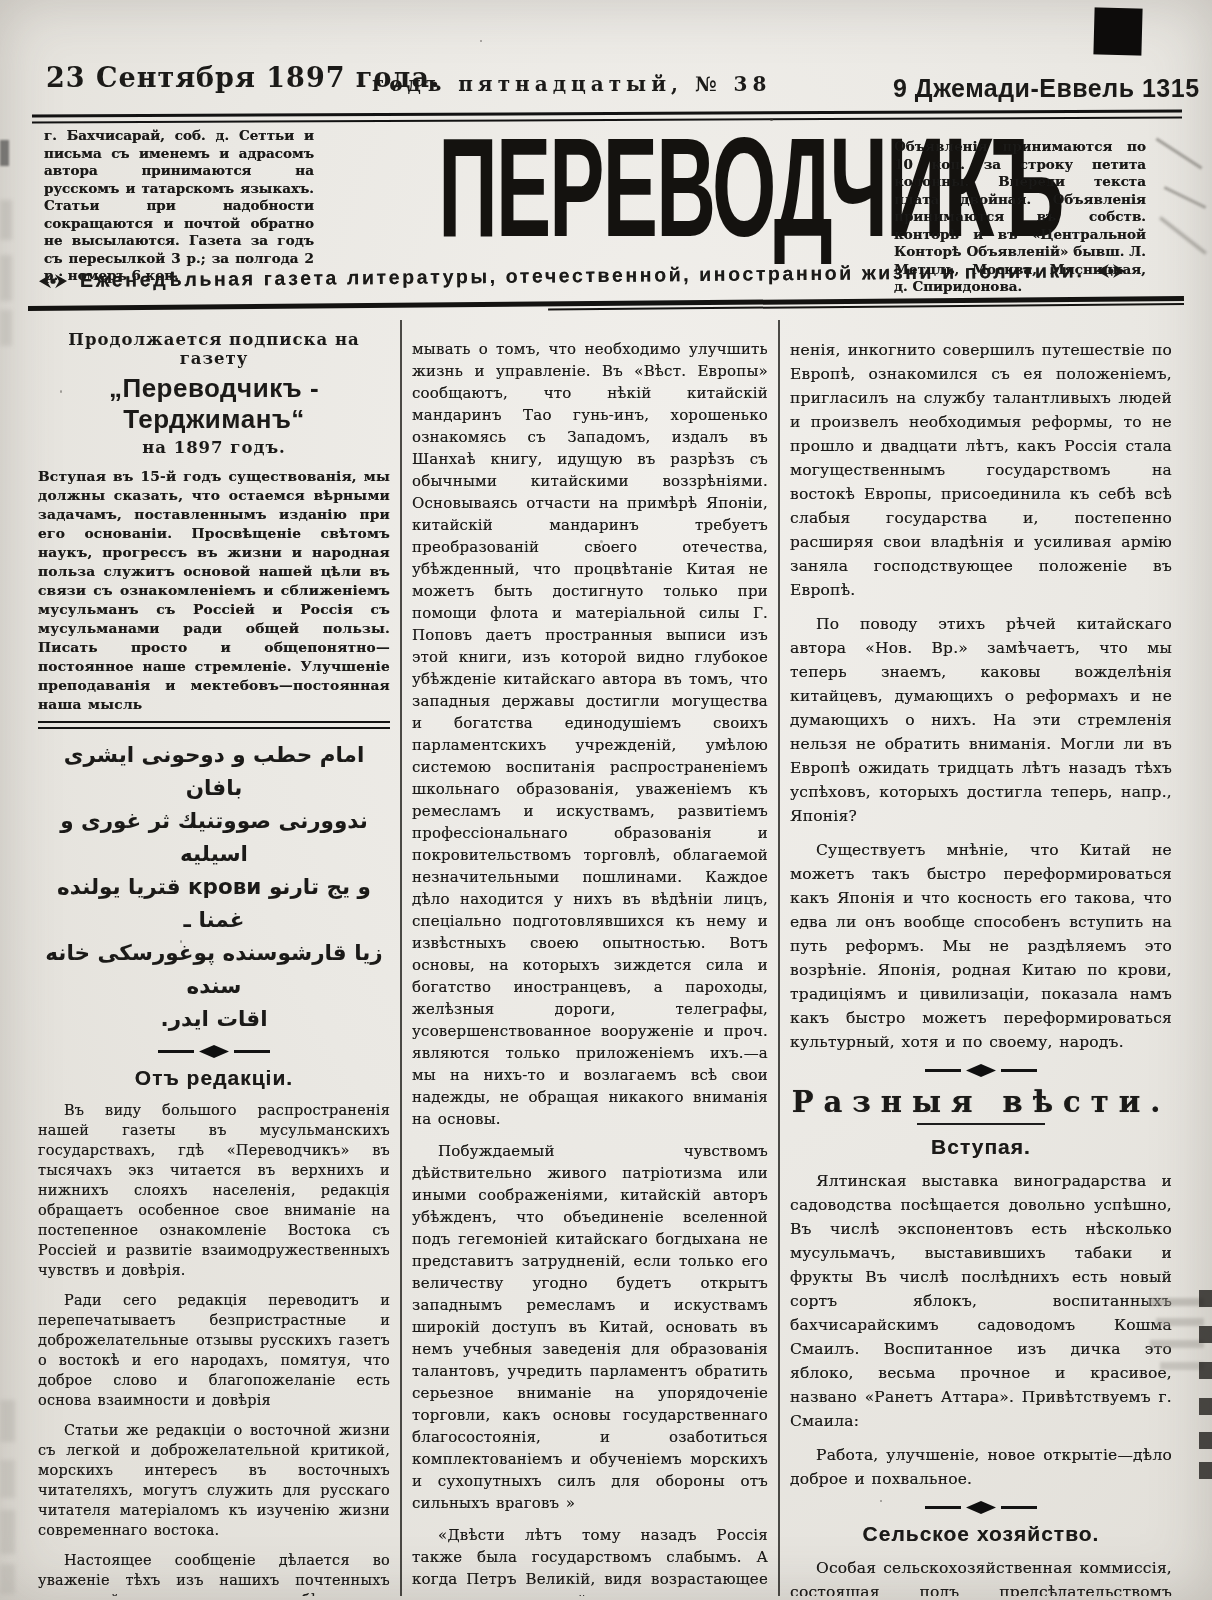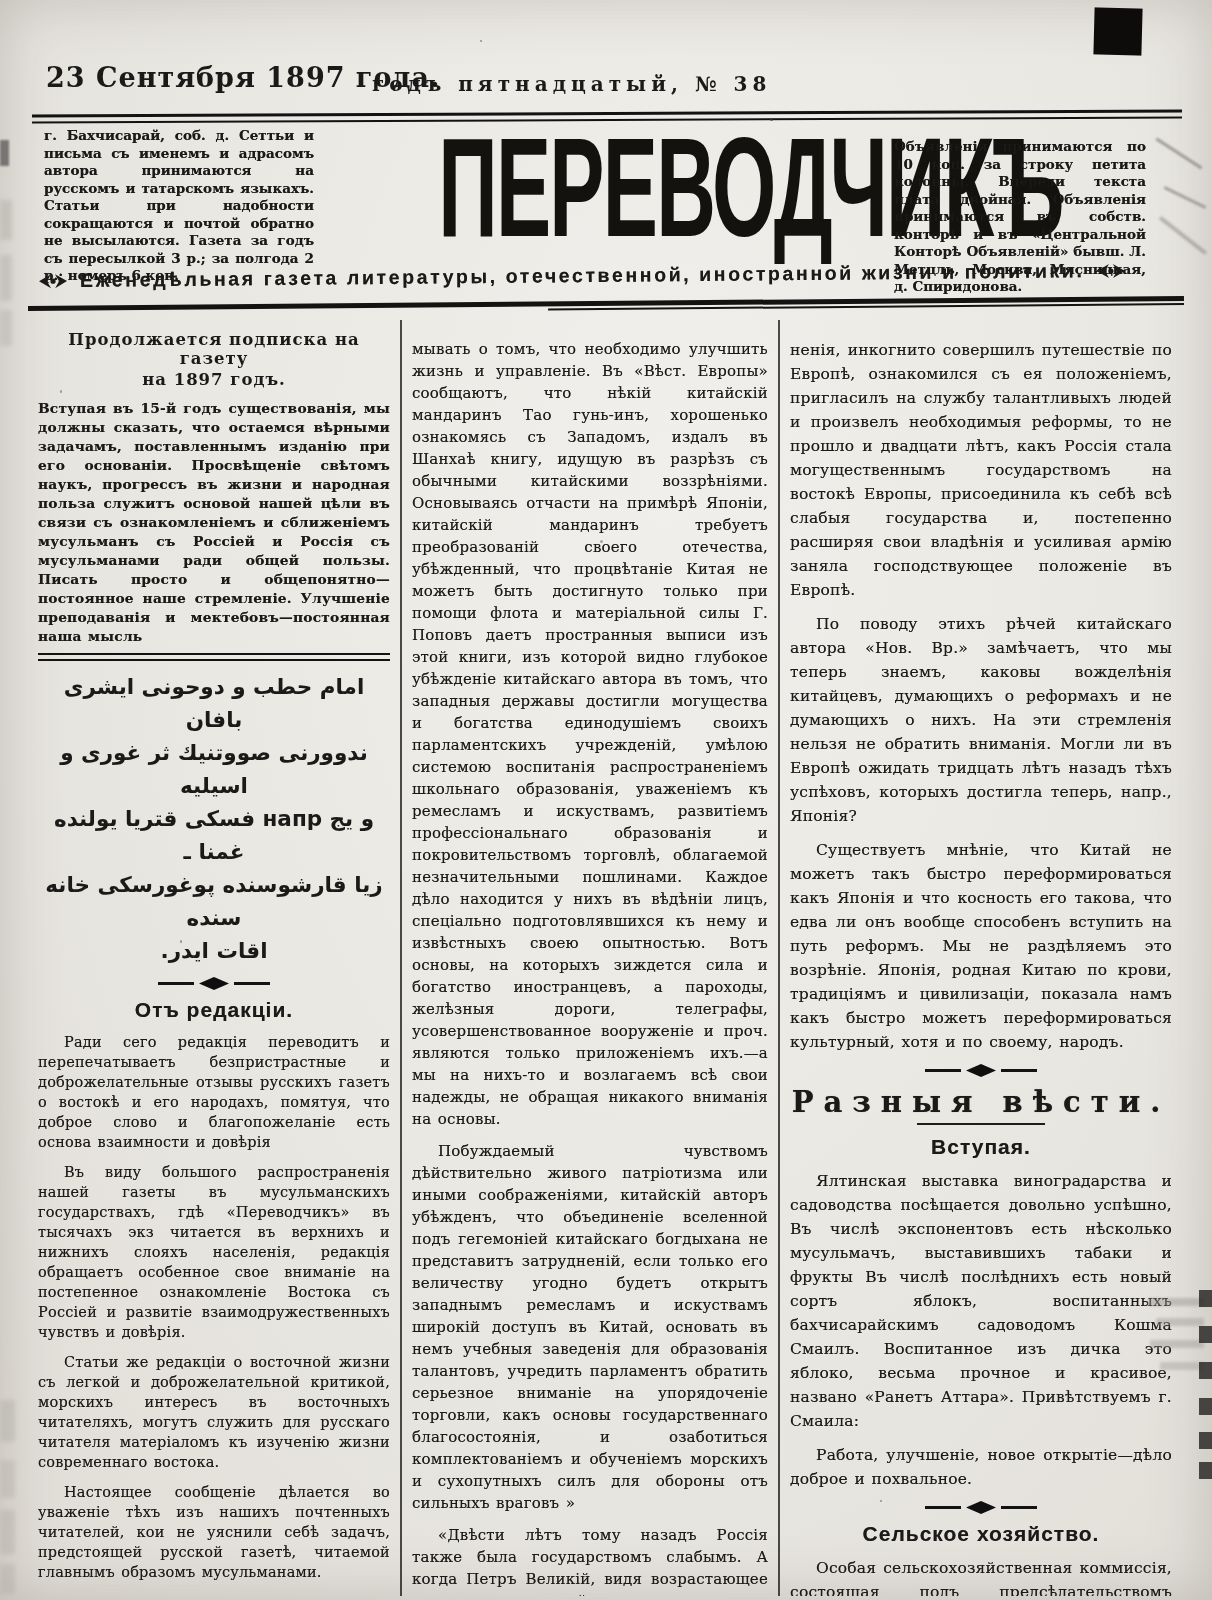--- a/index.html
+++ b/index.html
@@ -87,20 +87,21 @@
   .sp7{top:1500px;left:880px;width:2px;height:2px;opacity:.5;}
   .sp8{top:390px;left:60px;width:2px;height:3px;opacity:.45;}
 </style>
 </head>
 <body>
 
 <div class="page">
 
   <div class="date-left">23 Сентября 1897 года.</div>
   <div class="edition">годъ пятнадцатый, № 38</div>
+  <div class="date-right">9 Джемади-Еввель 1315</div>
   <div class="rule-top"></div>
 
   <div class="notice-left">г. Бахчисарай, соб. д. Сеттьи и письма съ именемъ и адрасомъ автора принимаются на русскомъ и татарскомъ языкахъ. Статьи при надобности сокращаются и почтой обратно не высылаются. Газета за годъ съ пересылкой 3 р.; за полгода 2 р.; номеръ 6 коп.</div>
   <div class="title-wrap">
     <span>ПЕРЕВОДЧИКЪ</span>
   </div>
   <div class="notice-right">Объявленія принимаются по 10 коп. за строку петита колонны. Впереди текста плата двойная. Объявленія принимаются въ собств. конторѣ и въ «Центральной Конторѣ Объявленій» бывш. Л. Метцль, Москва, Мясницкая, д. Спиридонова.</div>
 
   <div class="subtitle-row">
     <svg width="30" height="22" viewBox="0 0 30 22">
@@ -113,38 +114,39 @@
         <circle cx="15" cy="11" r="2.6" fill="#1b1a18"></circle>
       </svg>
   </div>
   <div class="rule-thick">
       <i></i>
     </div>
 
   <div class="columns">
     <div class="col c1">
         <div class="center-bold">Продолжается подписка на газету</div>
+        <div class="big-title">„Переводчикъ - Терджиманъ“</div>
         <div class="center-bold">на 1897 годъ.</div>
         <div class="para bold-para">Вступая въ 15-й годъ существованія, мы должны сказать, что остаемся вѣрными задачамъ, поставленнымъ изданію при его основаніи. Просвѣщеніе свѣтомъ наукъ, прогрессъ въ жизни и народная польза служитъ основой нашей цѣли въ связи съ ознакомленіемъ и сближеніемъ мусульманъ съ Россіей и Россія съ мусульманами ради общей пользы. Писать просто и общепонятно—постоянное наше стремленіе. Улучшеніе преподаванія и мектебовъ—постоянная наша мысль</div>
         <div class="dbl-rule"></div>
         <div class="arabic">
           <div class="arabic-line">امام حطب و دوحونى ايشرى بافان</div>
           <div class="arabic-line">ندوورنى صووتنيك ثر غورى و اسيليه</div>
-          <div class="arabic-line">و يج напр فسكى قتريا يولنده غمنا ـ</div>
+          <div class="arabic-line">و يج تارنو крови قتريا يولنده غمنا ـ</div>
           <div class="arabic-line">زيا قارشوسنده پوغورسكى خانه سنده</div>
           <div class="arabic-line">اقات ايدر.</div>
         </div>
         <div class="divider">
           <i class="dline"></i>
           <i class="ddiamond"></i>
           <i class="dline"></i>
         </div>
         <div class="h2">Отъ редакціи.</div>
+        <div class="para">Въ виду большого распространенія нашей газеты въ мусульманскихъ государствахъ, гдѣ «Переводчикъ» въ тысячахъ экз читается въ верхнихъ и нижнихъ слояхъ населенія, редакція обращаетъ особенное свое вниманіе на постепенное ознакомленіе Востока съ Россіей и развитіе взаимодружественныхъ чувствъ и довѣрія.</div>
         <div class="para">Ради сего редакція переводитъ и перепечатываетъ безпристрастные и доброжелательные отзывы русскихъ газетъ о востокѣ и его народахъ, помятуя, что доброе слово и благопожеланіе есть основа взаимности и довѣрія</div>
-        <div class="para">Въ виду большого распространенія нашей газеты въ мусульманскихъ государствахъ, гдѣ «Переводчикъ» въ тысячахъ экз читается въ верхнихъ и нижнихъ слояхъ населенія, редакція обращаетъ особенное свое вниманіе на постепенное ознакомленіе Востока съ Россіей и развитіе взаимодружественныхъ чувствъ и довѣрія.</div>
         <div class="para">Статьи же редакціи о восточной жизни съ легкой и доброжелательной критикой, морскихъ интересъ въ восточныхъ читателяхъ, могутъ служить для русскаго читателя матеріаломъ къ изученію жизни современнаго востока.</div>
         <div class="para">Настоящее сообщеніе дѣлается во уваженіе тѣхъ изъ нашихъ почтенныхъ читателей, кои не уяснили себѣ задачъ, предстоящей русской газетѣ, читаемой главнымъ образомъ мусульманами.</div>
       </div>
     <div class="vr"></div>
     <div class="col c2">
         <div class="para flush">мывать о томъ, что необходимо улучшить жизнь и управленіе. Въ «Вѣст. Европы» сообщаютъ, что нѣкій китайскій мандаринъ Тао гунь-инъ, хорошенько ознакомясь съ Западомъ, издалъ въ Шанхаѣ книгу, идущую въ разрѣзъ съ обычными китайскими воззрѣніями. Основываясь отчасти на примѣрѣ Японіи, китайскій мандаринъ требуетъ преобразованій своего отечества, убѣжденный, что процвѣтаніе Китая не можетъ быть достигнуто только при помощи флота и матеріальной силы Г. Поповъ даетъ пространныя выписи изъ этой книги, изъ которой видно глубокое убѣжденіе китайскаго автора въ томъ, что западныя державы достигли могущества и богатства единодушіемъ своихъ парламентскихъ учрежденій, умѣлою системою воспитанія распространеніемъ школьнаго образованія, уваженіемъ къ ремесламъ и искуствамъ, развитіемъ профессіональнаго образованія и покровительствомъ торговлѣ, облагаемой незначительными пошлинами. Каждое дѣло находится у нихъ въ вѣдѣніи лицъ, спеціально подготовлявшихся къ нему и извѣстныхъ своею опытностью. Вотъ основы, на которыхъ зиждется сила и богатство иностранцевъ, а пароходы, желѣзныя дороги, телеграфы, усовершенствованное вооруженіе и проч. являются только приложеніемъ ихъ.—а мы на нихъ-то и возлагаемъ всѣ свои надежды, не обращая никакого вниманія на основы.</div>
         <div class="para">Побуждаемый чувствомъ дѣйствительно живого патріотизма или иными соображеніями, китайскій авторъ убѣжденъ, что объединеніе вселенной подъ гегемоніей китайскаго богдыхана не представитъ затрудненій, если только его величеству угодно будетъ открытъ западнымъ ремесламъ и искуствамъ широкій доступъ въ Китай, основать въ немъ учебныя заведенія для образованія талантовъ, учредить парламентъ обратить серьезное вниманіе на упорядоченіе торговли, какъ основы государственнаго благосостоянія, и озаботиться комплектованіемъ и обученіемъ морскихъ и сухопутныхъ силъ для обороны отъ сильныхъ враговъ »</div>
         <div class="para">«Двѣсти лѣтъ тому назадъ Россія также была государствомъ слабымъ. А когда Петръ Великій, видя возрастающее могущество европейскихъ государствъ и опасаясь, что внутреннее неустроеніе породитъ внѣшнія затруд</div>
       </div>
     <div class="vr"></div>

